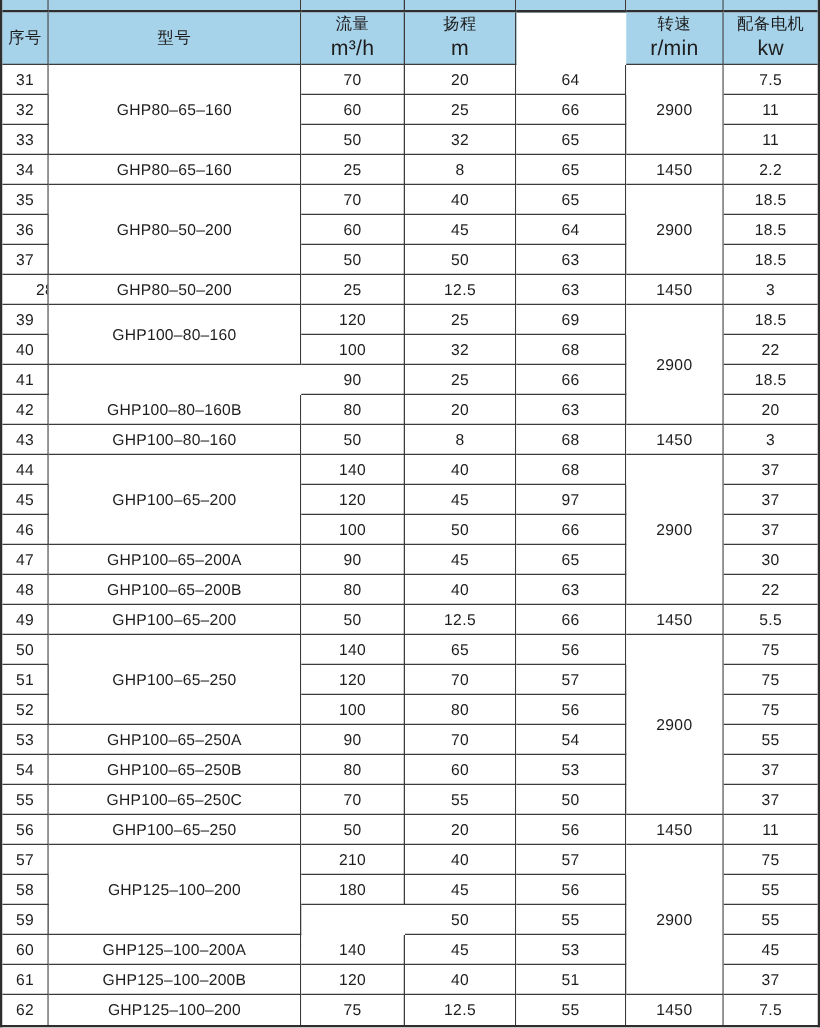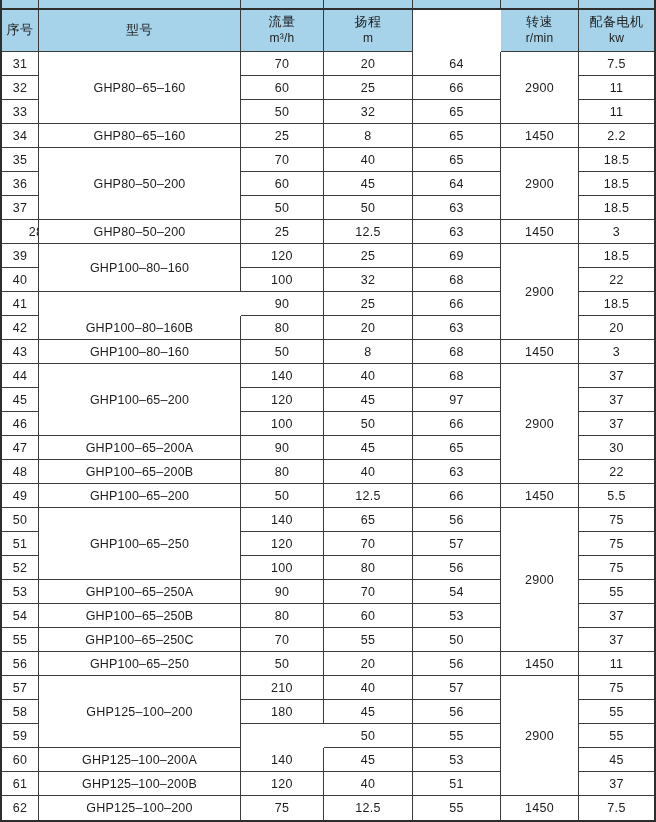--- a/index.html
+++ b/index.html
@@ -50,21 +50,21 @@
   }
   .cell.header {
     background: var(--blue);
     flex-direction: column;
     justify-content: center;
     line-height: 1.3;
     font-size: 13px;
     letter-spacing: 0.5px;
   }
   .cell.header .hline2 {
-    font-size: 12px;
+    font-size: 17px;
     letter-spacing: 0.2px;
   }
   .cell.data {
     background: #ffffff;
     font-size: 12.5px;
     letter-spacing: 0.3px;
   }
   .cell.model-cell-style { font-size: 12.5px; letter-spacing: 0.2px; }
 </style>
 </head>

